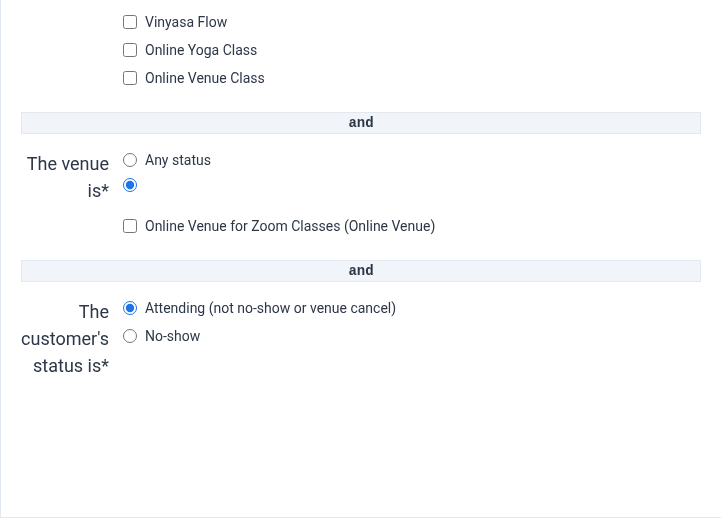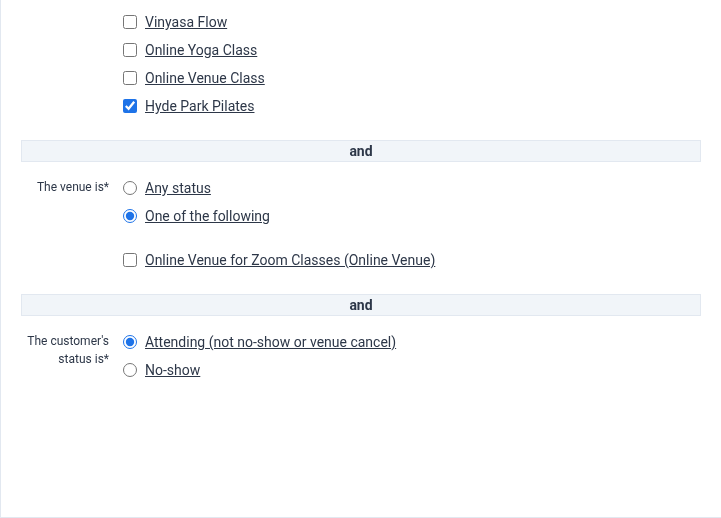--- a/index.html
+++ b/index.html
@@ -26,32 +26,31 @@
     padding-top: 8px;
     padding-bottom: 16px;
   }
   .label-col {
     width: 102px;
     flex: 0 0 102px;
     text-align: right;
     padding-right: 14px;
     padding-top: 4px;
     color: #2d3748;
-    font-size: 12px;
+    font-size: 18px;
     line-height: 1.5;
   }
   .content-col {
     flex: 1;
   }
   .opt-row {
     display: flex;
     align-items: center;
     padding: 4px 0;
     line-height: 20px;
-    text-decoration: underline;
   }
   .opt-row input[type="checkbox"],
   .opt-row input[type="radio"] {
     width: 14px;
     height: 14px;
     margin-right: 8px;
     accent-color: #1e73e8;
     flex-shrink: 0;
   }
   .opt-row label {
@@ -61,20 +60,21 @@
   }
   .separator {
     background: #f1f5f9;
     border: 1px solid #e2e8f0;
     text-align: center;
     font-weight: 700;
     font-size: 14px;
     color: #2d3748;
     padding: 2px 0;
     margin: 4px 0;
+    font-family: Liberation Mono, monospace;
   }
   .spacer {
     height: 16px;
   }
 </style>
 </head>
 <body>
 
 <div class="wrap">
 
@@ -86,39 +86,34 @@
         <label>Vinyasa Flow</label>
       </div>
       <div class="opt-row">
         <input type="checkbox" style="">
         <label>Online Yoga Class</label>
       </div>
       <div class="opt-row">
         <input type="checkbox" style="">
         <label>Online Venue Class</label>
       </div>
-      <div class="opt-row">
-        <input type="checkbox" checked="" style="">
-        <label>Hyde Park Pilates</label>
-      </div>
     </div>
   </div>
 
   <div class="separator">and</div>
 
   <div class="section">
     <div class="label-col">The venue is*</div>
     <div class="content-col">
       <div class="opt-row">
         <input type="radio" name="venue-mode" style="">
         <label>Any status</label>
       </div>
       <div class="opt-row">
         <input type="radio" name="venue-mode" checked="" style="">
-        <label>One of the following</label>
       </div>
       <div class="spacer"></div>
       <div class="opt-row">
         <input type="checkbox" style="">
         <label>Online Venue for Zoom Classes (Online Venue)</label>
       </div>
     </div>
   </div>
 
   <div class="separator">and</div>

